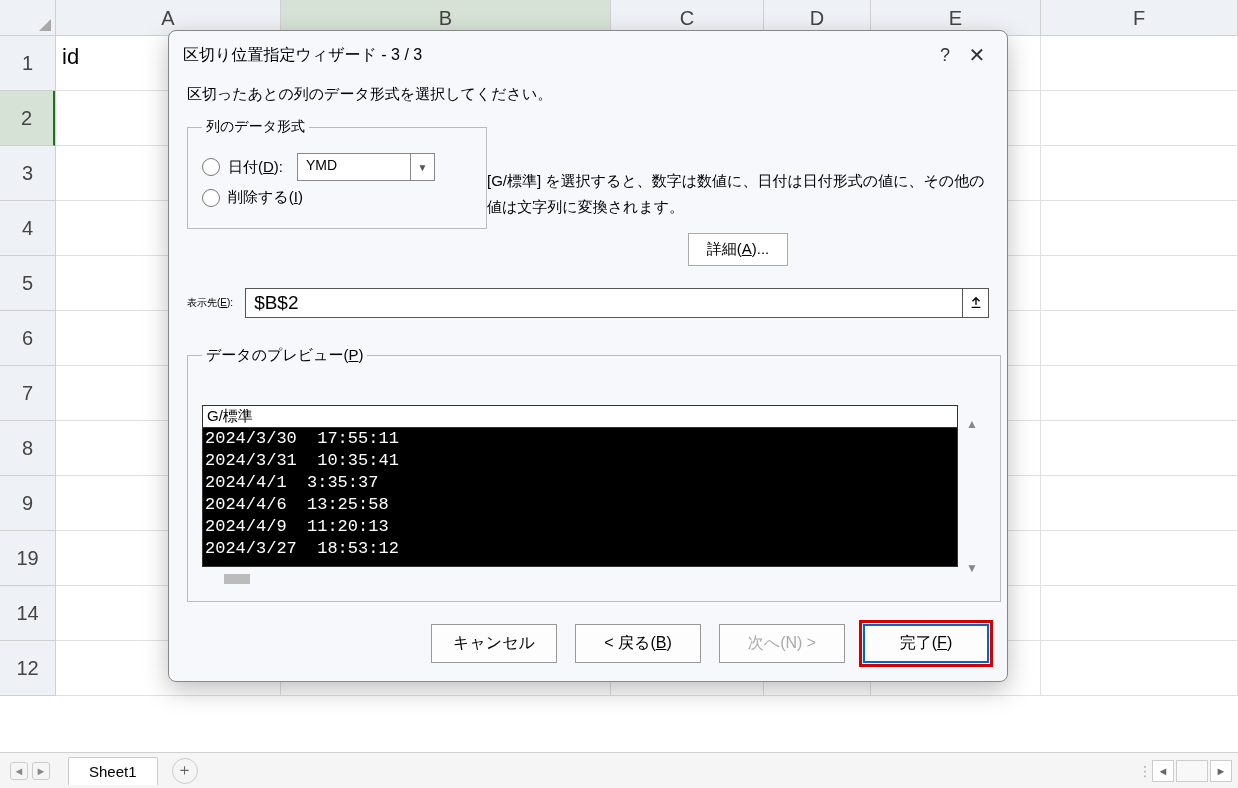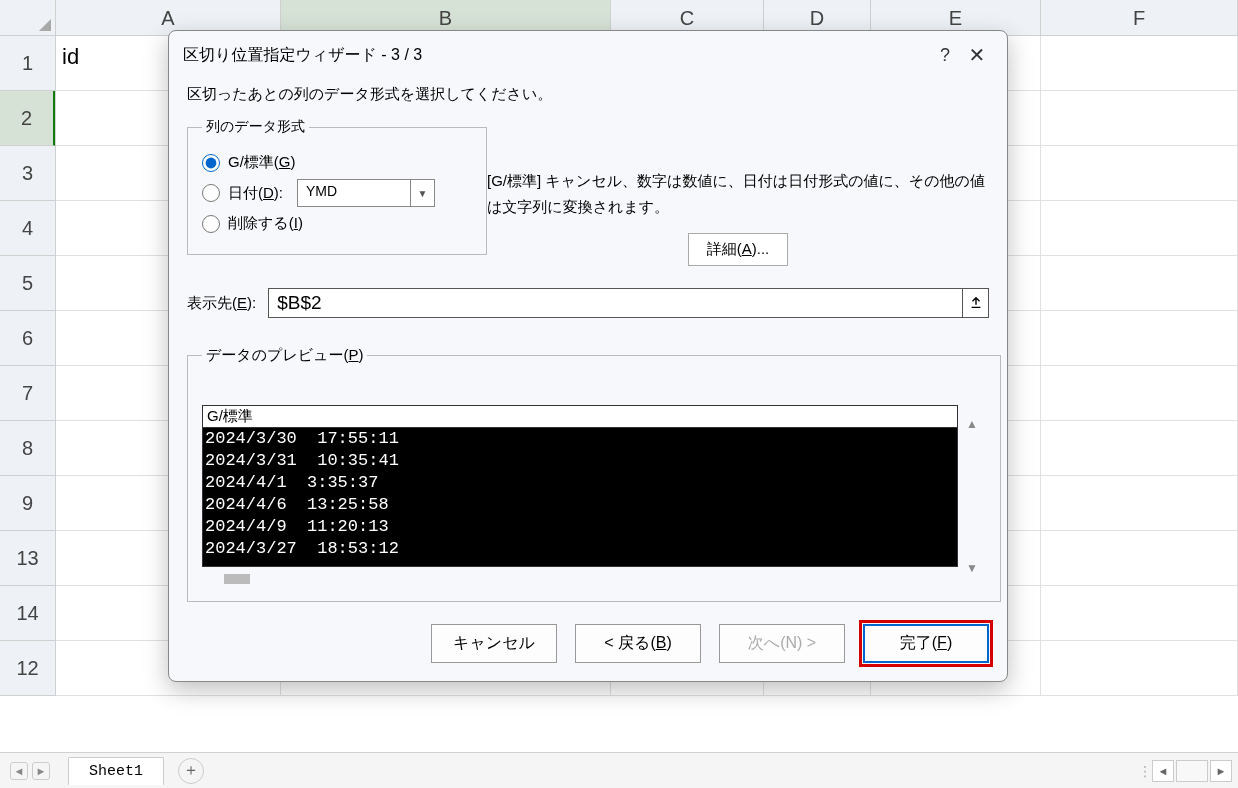--- a/index.html
+++ b/index.html
@@ -92,21 +92,20 @@
   }
   .tab-nav span{ border:1px solid #ccc; border-radius:3px; width:18px; height:18px; display:inline-flex; align-items:center; justify-content:center; font-size:11px;}
   .sheet-tab {
     background:#fff;
     border:1px solid #ccc;
     border-bottom:none;
     padding:5px 20px;
     margin-left:8px;
     font-size:15px;
     border-radius:2px 2px 0 0;
-    font-family:Liberation Mono, monospace;
   }
   .add-sheet {
     width:26px; height:26px;
     border:1px solid #ccc;
     border-radius:50%;
     margin-left:14px;
     display:flex; align-items:center; justify-content:center;
     color:#666;
     font-size:16px;
   }
@@ -174,21 +173,21 @@
     font-size:15px;
     display:block;
     margin:0 auto;
   }
   .dest-row {
     display:flex;
     align-items:center;
     gap:12px;
     margin:22px 0 28px 0;
   }
-  .dest-row label{ font-size:15px;}
+  .dest-row label{ font-size:10px;}
   .dest-input {
     flex:1;
     display:flex;
     border:1px solid #555;
     height:30px;
     background:#fff;
   }
   .dest-input input{ flex:1; border:none; outline:none; padding:0 8px; font-size:19px;}
   .dest-input .picker{ width:26px; border-left:1px solid #555; display:flex; align-items:center; justify-content:center;}
   .dest-input .picker svg{ width:14px; height:14px;}
@@ -266,21 +265,21 @@
     <div class="row-headers">
       <div class="row-h">1</div>
       <div class="row-h active">2</div>
       <div class="row-h">3</div>
       <div class="row-h">4</div>
       <div class="row-h">5</div>
       <div class="row-h">6</div>
       <div class="row-h">7</div>
       <div class="row-h">8</div>
       <div class="row-h">9</div>
-      <div class="row-h">13</div>
+      <div class="row-h">19</div>
       <div class="row-h">14</div>
       <div class="row-h">12</div>
     </div>
     <div class="cells">
       <div class="cell-row">
         <div class="cell a1" style="width:225px">id</div>
         <div class="cell b1" style="width:330px"></div>
         <div class="cell" style="width:153px"></div>
         <div class="cell" style="width:107px"></div>
         <div class="cell" style="width:170px"></div>
@@ -400,40 +399,36 @@
     <div class="title">区切り位置指定ウィザード - 3 / 3</div>
     <div class="help">?</div>
     <div class="close">✕</div>
   </div>
   <div class="dlg-body">
     <div class="instr">区切ったあとの列のデータ形式を選択してください。</div>
 
     <div class="two-col">
       <fieldset class="format">
         <legend>列のデータ形式</legend>
-        <label class="radio-row">
-          <input type="radio" name="fmt" checked="" style="">
-          <span>G/標準(<u>G</u>)</span>
-        </label>
         <label class="radio-row">
           <input type="radio" name="fmt" style="">
           <span>日付(<u>D</u>):</span>
           <span class="date-select">
             <span class="val">YMD</span>
             <span class="dd">▼</span>
           </span>
         </label>
         <label class="radio-row">
           <input type="radio" name="fmt" style="">
           <span>削除する(<u>I</u>)</span>
         </label>
       </fieldset>
 
       <div class="right-col">
-        <div class="hint">[G/標準] キャンセル、数字は数値に、日付は日付形式の値に、その他の値は文字列に変換されます。</div>
+        <div class="hint">[G/標準] を選択すると、数字は数値に、日付は日付形式の値に、その他の値は文字列に変換されます。</div>
         <button class="detail-btn">詳細(<u>A</u>)...</button>
       </div>
     </div>
 
     <div class="dest-row">
       <label>表示先(<u>E</u>):</label>
       <div class="dest-input">
         <input type="text" value="$B$2" style="">
         <span class="picker">
           <svg viewBox="0 0 16 16">

